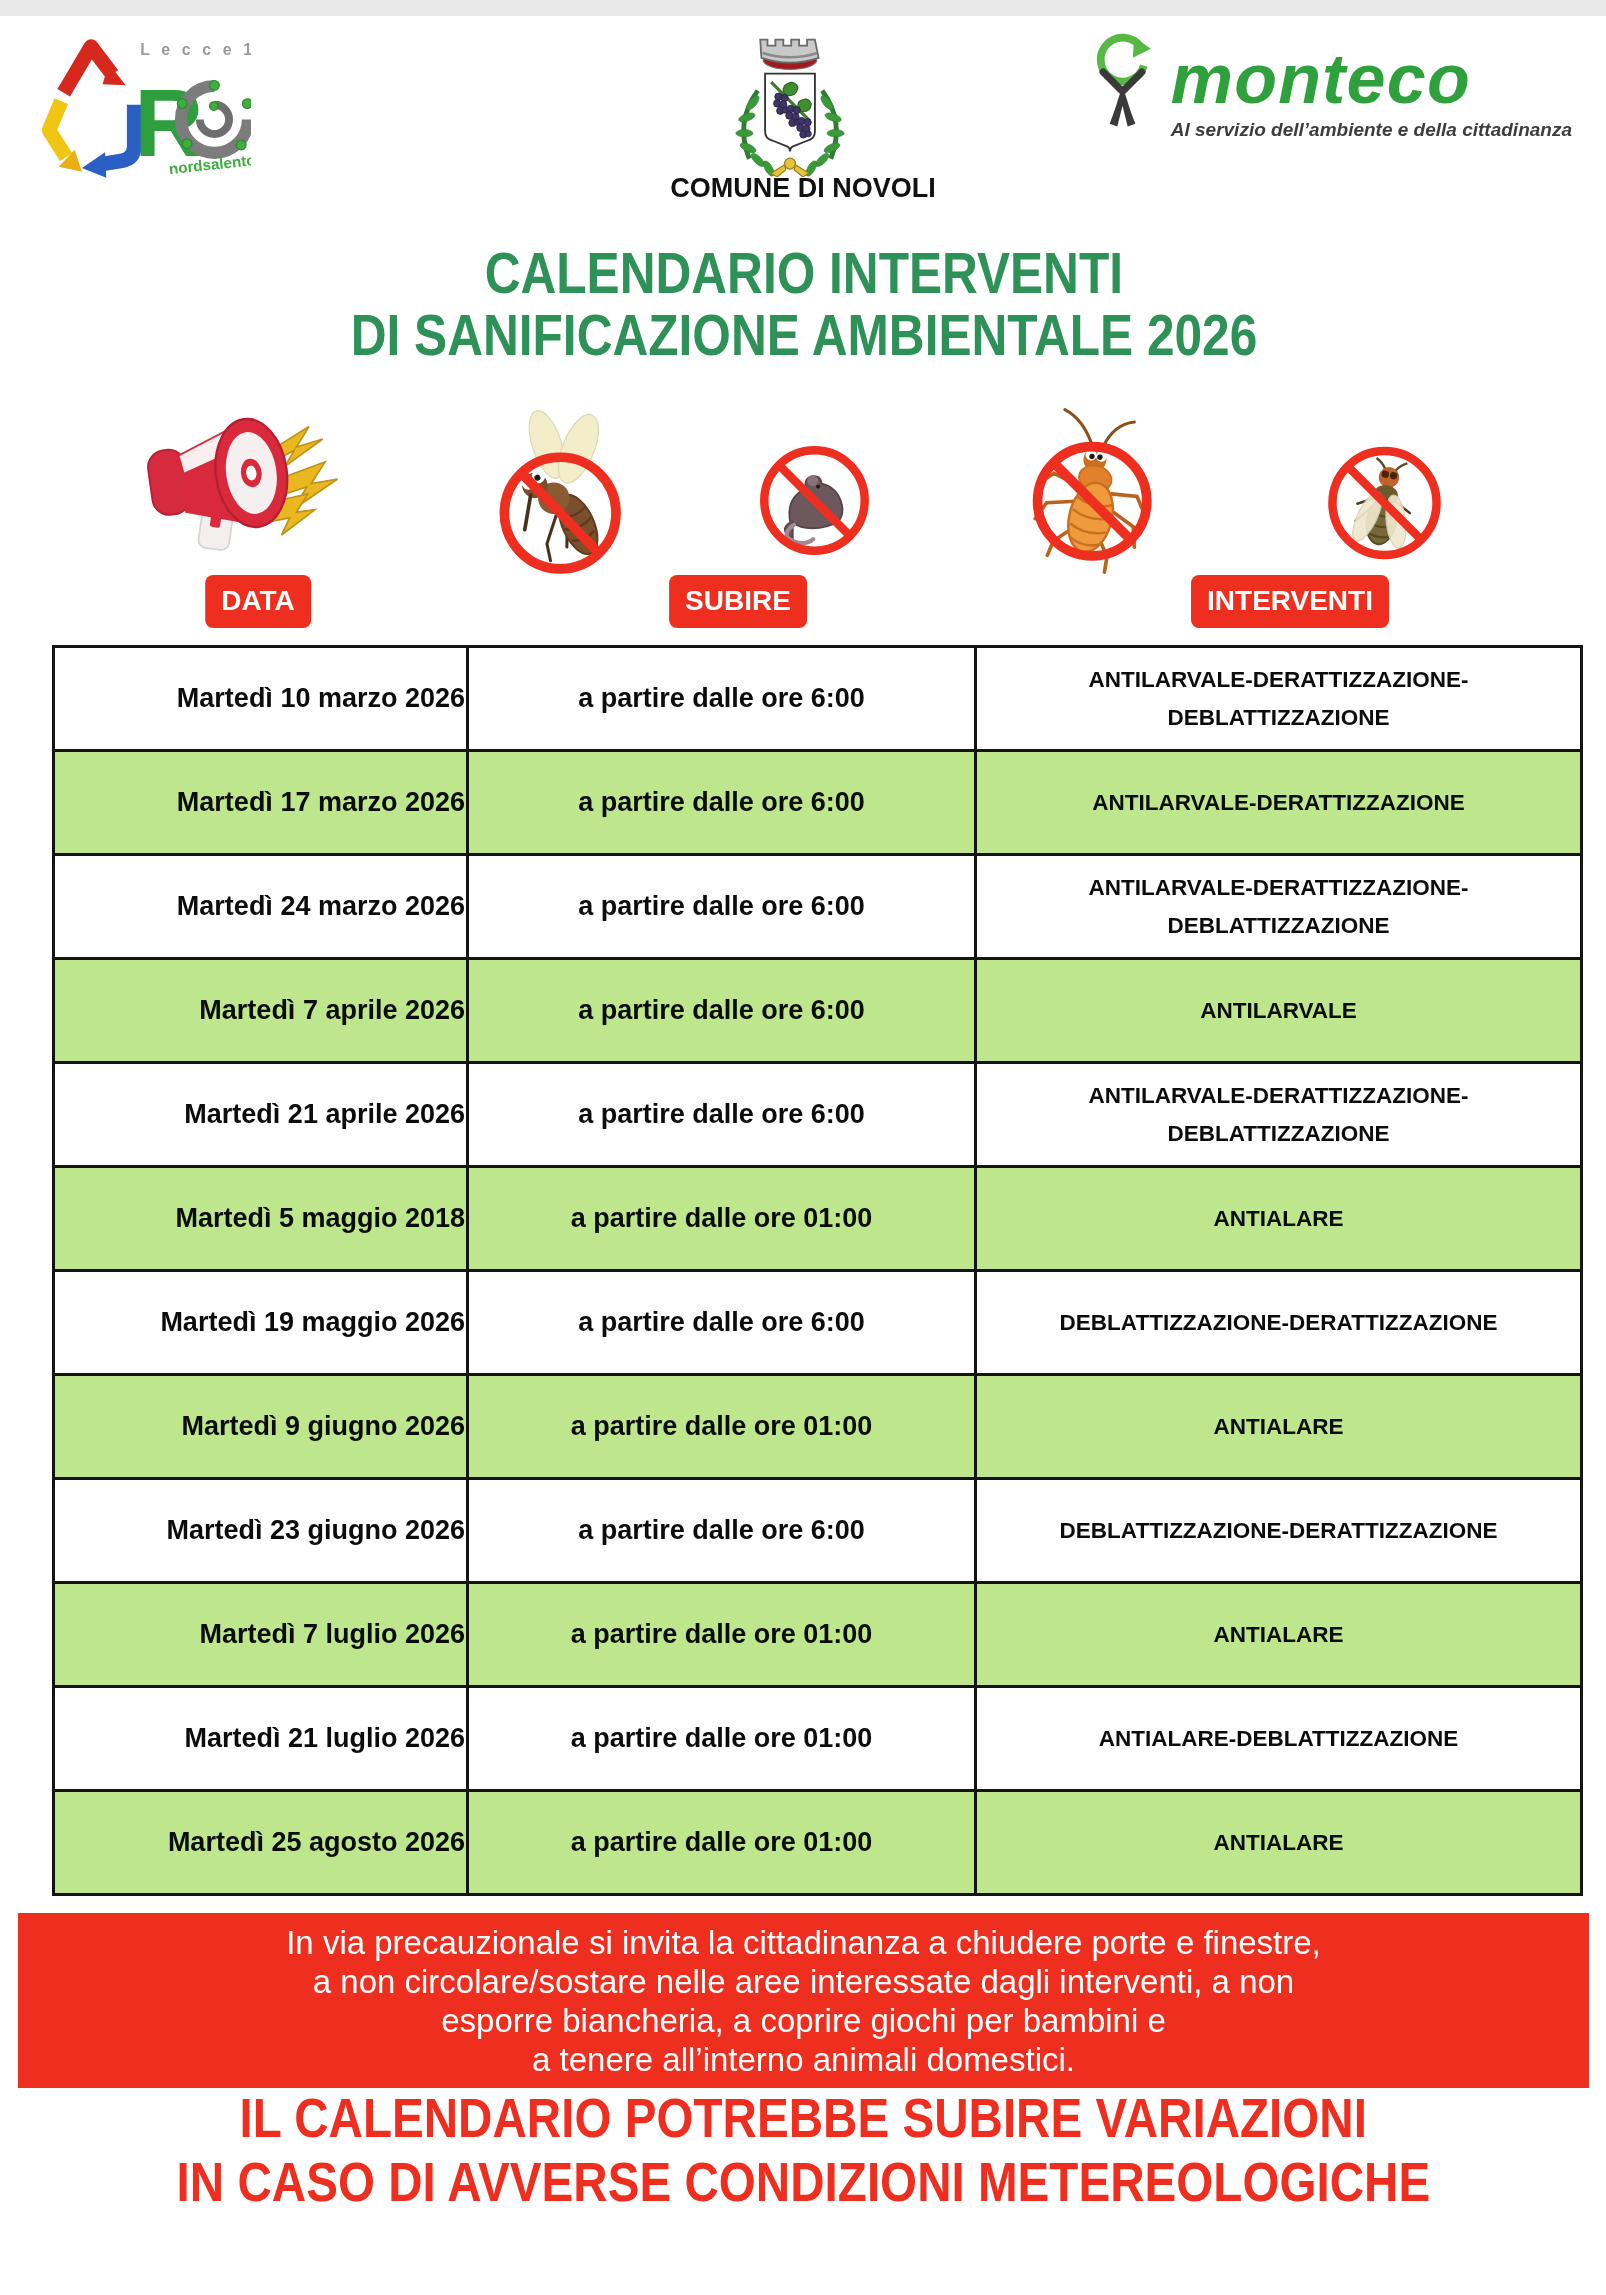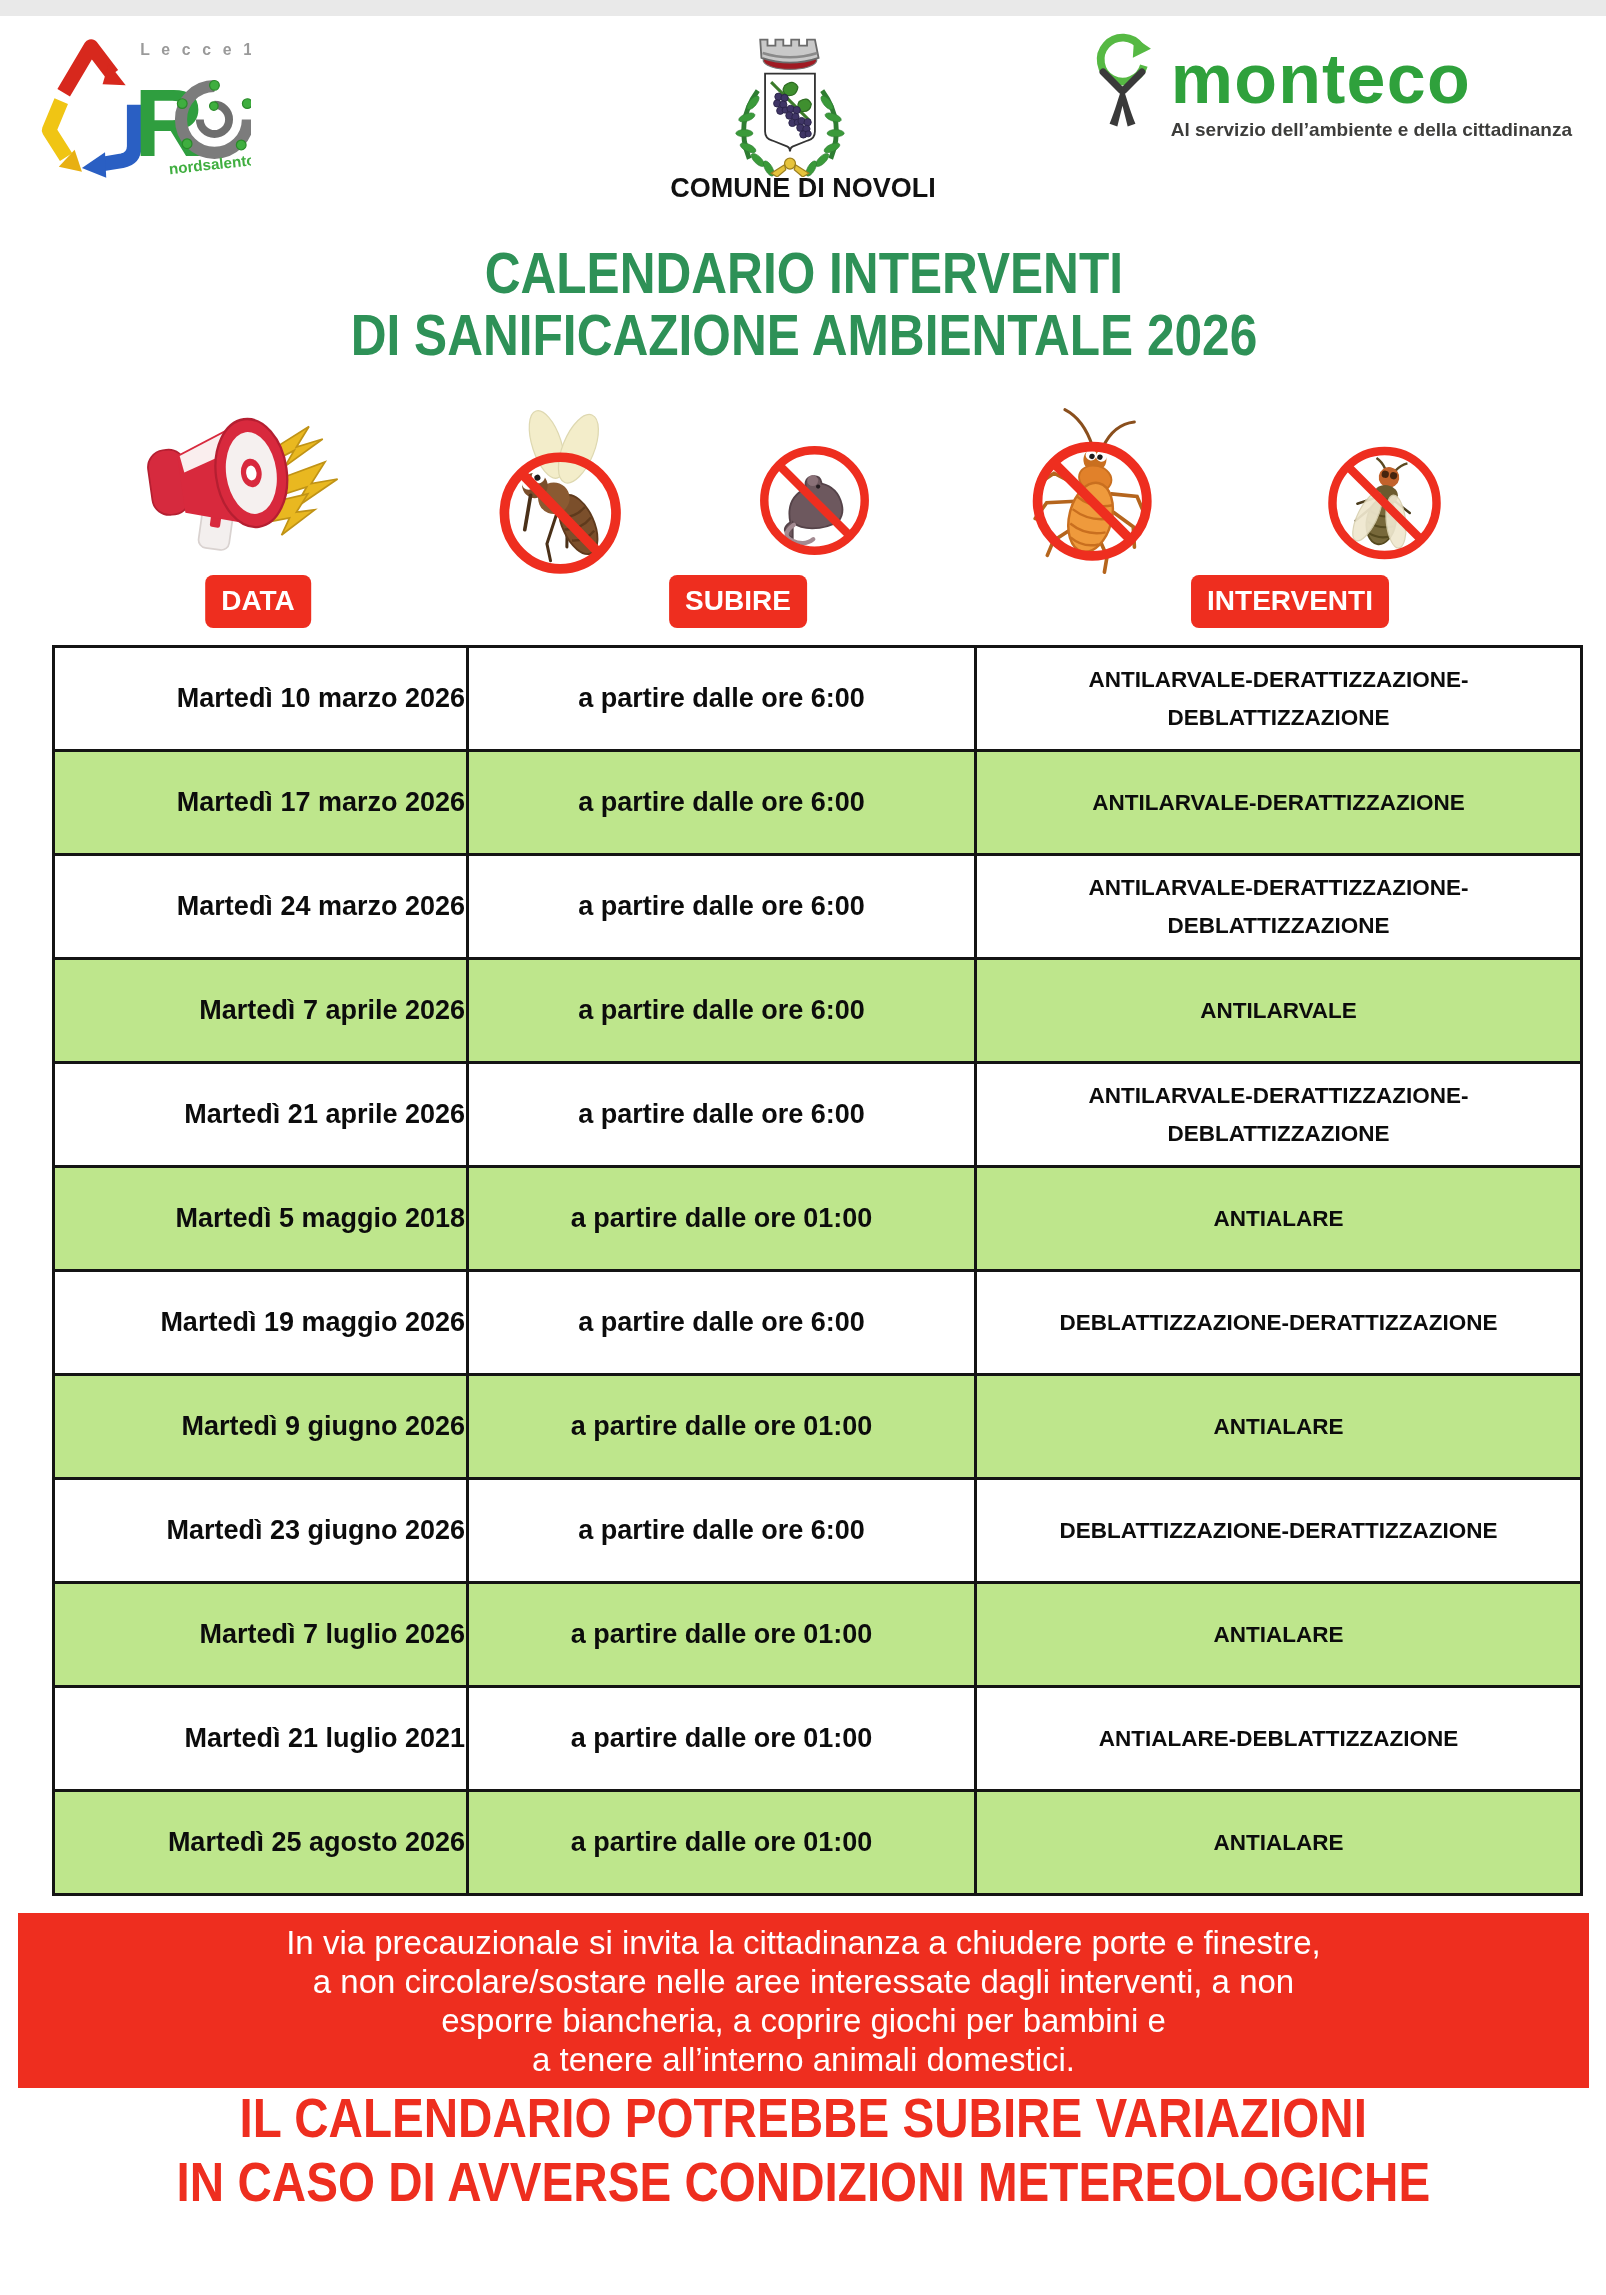--- a/index.html
+++ b/index.html
@@ -18,21 +18,21 @@
     font-family:"Liberation Sans", sans-serif;
     overflow:hidden;
   }
   
   .aro-logo{position:absolute;left:32px;top:11px;}
   .crest{position:absolute;left:726px;top:8.5px;}
   .comune-name{
     position:absolute;left:621px;top:157px;width:364px;
     text-align:center;font-weight:bold;font-size:27px;color:#111;
   }
-  .monteco{position:absolute;right:35px;top:16px;display:flex;align-items:flex-start;}
+  .monteco{position:absolute;right:35px;top:16px;display:flex;align-items:flex-start;font-style:italic;}
   .monteco .word-col{display:flex;flex-direction:column;align-items:flex-start;margin-left:2.4px;}
   .monteco-word{
     font-weight:bold;font-size:70px;line-height:72px;letter-spacing:1.2px;
     color:var(--monteco);margin-top:11px;
   }
   .monteco-tagline{
     font-weight:bold;font-size:19px;color:#3d3d3b;margin-top:3.6px;white-space:nowrap;
   }
   
   .title{
@@ -340,21 +340,21 @@
       <td class="c-interventi">DEBLATTIZZAZIONE-DERATTIZZAZIONE</td>
     </tr>
 
     <tr class="row green">
       <td class="c-data">Martedì 7 luglio 2026</td>
       <td class="c-orario">a partire dalle ore 01:00</td>
       <td class="c-interventi">ANTIALARE</td>
     </tr>
 
     <tr class="row white">
-      <td class="c-data">Martedì 21 luglio 2021</td>
+      <td class="c-data">Martedì 21 luglio 2026</td>
       <td class="c-orario">a partire dalle ore 01:00</td>
       <td class="c-interventi">ANTIALARE-DEBLATTIZZAZIONE</td>
     </tr>
 
     <tr class="row green">
       <td class="c-data">Martedì 25 agosto 2026</td>
       <td class="c-orario">a partire dalle ore 01:00</td>
       <td class="c-interventi">ANTIALARE</td>
     </tr>
   </tbody>

